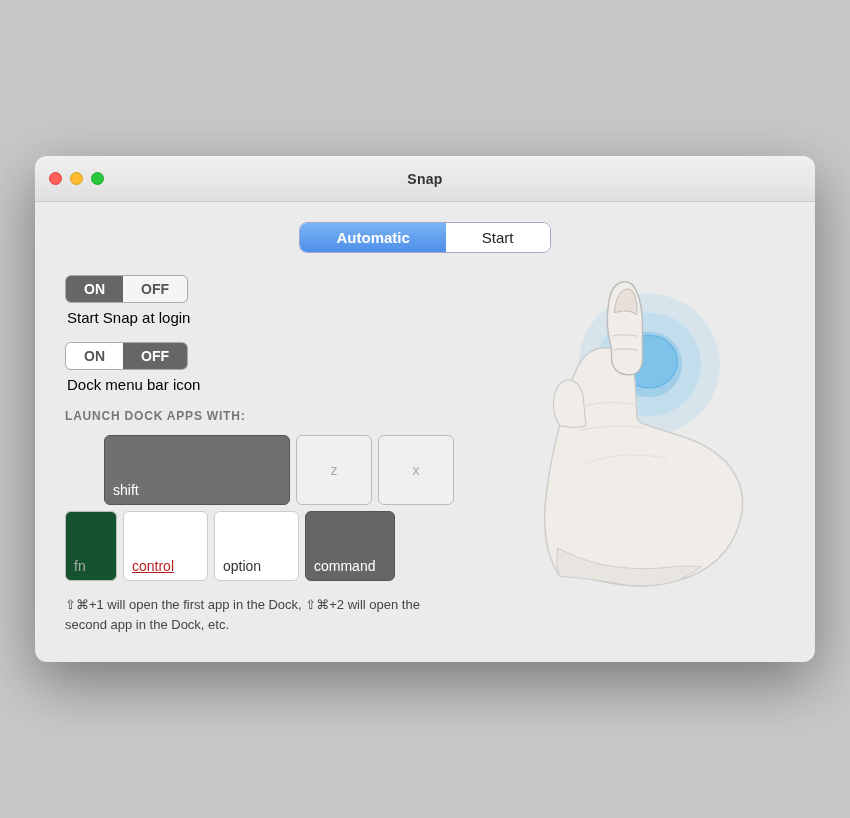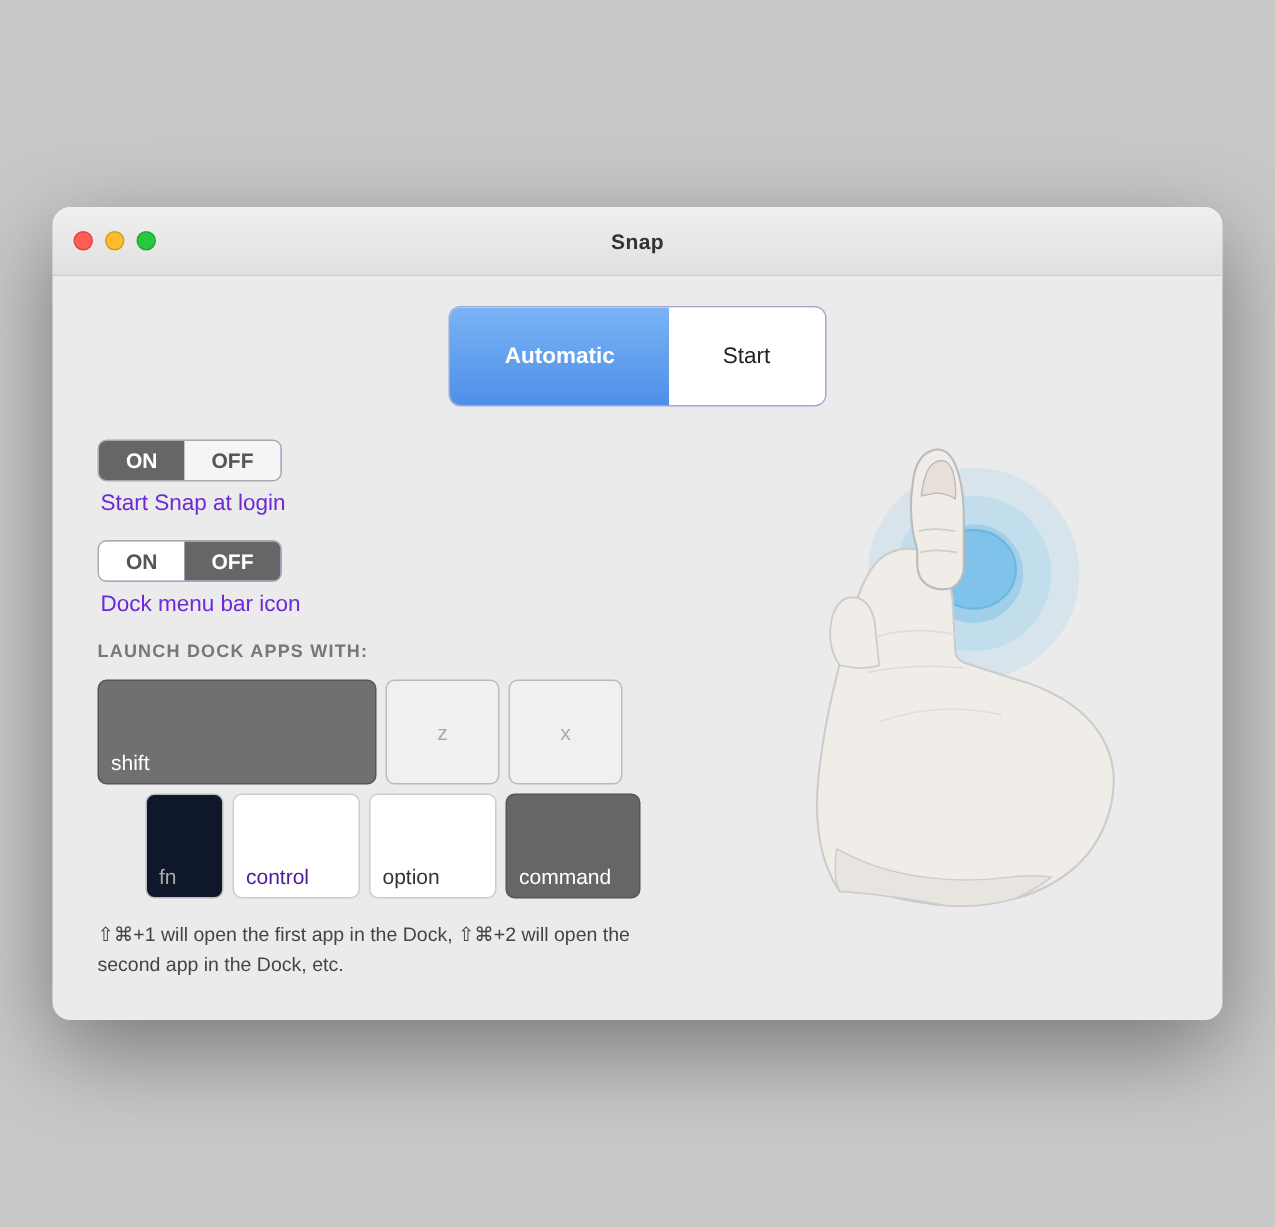--- a/index.html
+++ b/index.html
@@ -70,21 +70,21 @@
 
     .tab-container {
       display: flex;
       border: 1.5px solid #a0a8d0;
       border-radius: 8px;
       overflow: hidden;
       background: #fff;
     }
 
     .tab {
-      padding: 24px 36px;
+      padding: 6px 36px;
       font-size: 15px;
       font-weight: 500;
       cursor: pointer;
       border: none;
       outline: none;
     }
 
     .tab-active {
       background: linear-gradient(to bottom, #7ab4f5, #4e8fe8);
       color: #fff;
@@ -153,21 +153,21 @@
     }
 
     .toggle-off-inactive {
       background: #f5f5f5;
       color: #555;
     }
 
     .toggle-label {
       font-size: 15px;
       font-weight: 500;
-      color: #6d28d9;
+      color: #000000;
       display: block;
       margin-bottom: 16px;
       margin-left: 2px;
     }
 
     
     .section-label {
       font-size: 12px;
       font-weight: 700;
       color: #777;
@@ -201,20 +201,21 @@
       padding: 6px 8px;
       min-height: 70px;
       min-width: 70px;
     }
 
     .key-shift {
       background: #707070;
       color: #fff;
       min-width: 186px;
       border-color: #555;
+      margin-left: 39px;
     }
 
     .key-z {
       background: #f0f0f0;
       color: #aaa;
       min-width: 76px;
       display: flex;
       align-items: center;
       justify-content: center;
       min-height: 70px;
@@ -224,36 +225,36 @@
       background: #f0f0f0;
       color: #aaa;
       min-width: 76px;
       display: flex;
       align-items: center;
       justify-content: center;
       min-height: 70px;
     }
 
     .key-fn {
-      background: #0f172a;
+      background: #14532d;
       color: #aaa;
       min-width: 52px;
       min-height: 70px;
       display: flex;
       align-items: flex-end;
       justify-content: flex-start;
-      margin-left: 32px;
     }
 
     .key-control {
       background: #fff;
-      color: #4c1d95;
+      color: #b91c1c;
       min-width: 85px;
       min-height: 70px;
       border-color: #ccc;
+      text-decoration: underline;
     }
 
     .key-option {
       background: #ffffff;
       color: #333;
       min-width: 85px;
       min-height: 70px;
       border-color: #ccc;
     }
 

